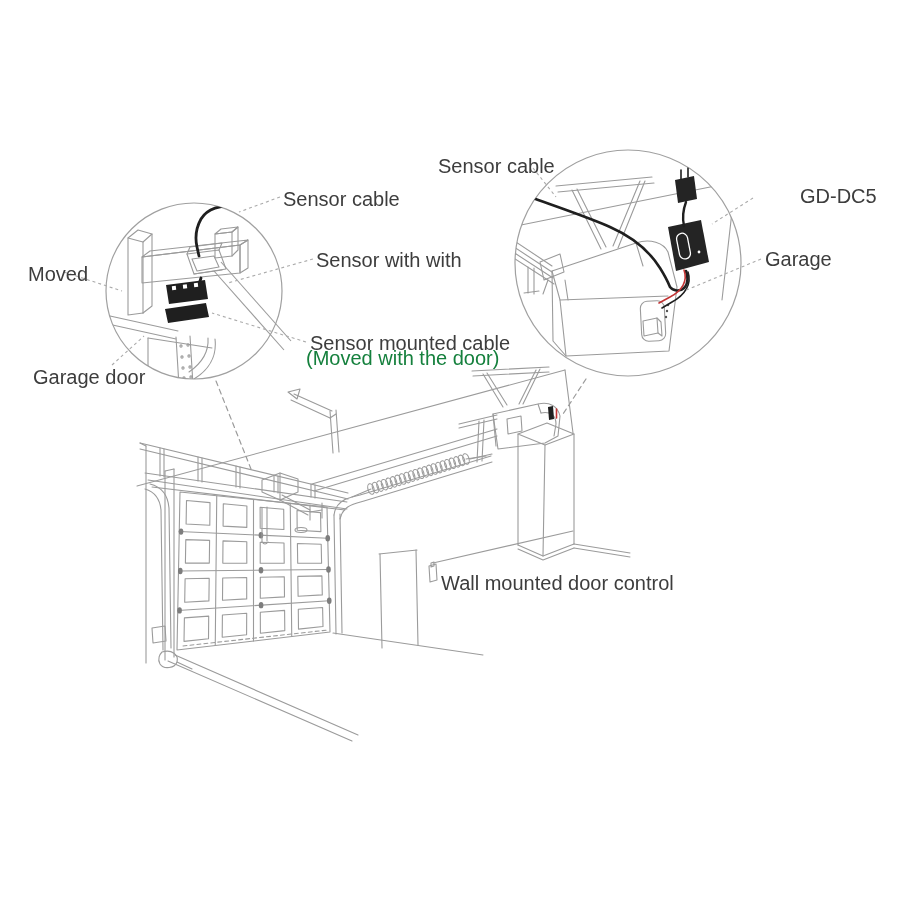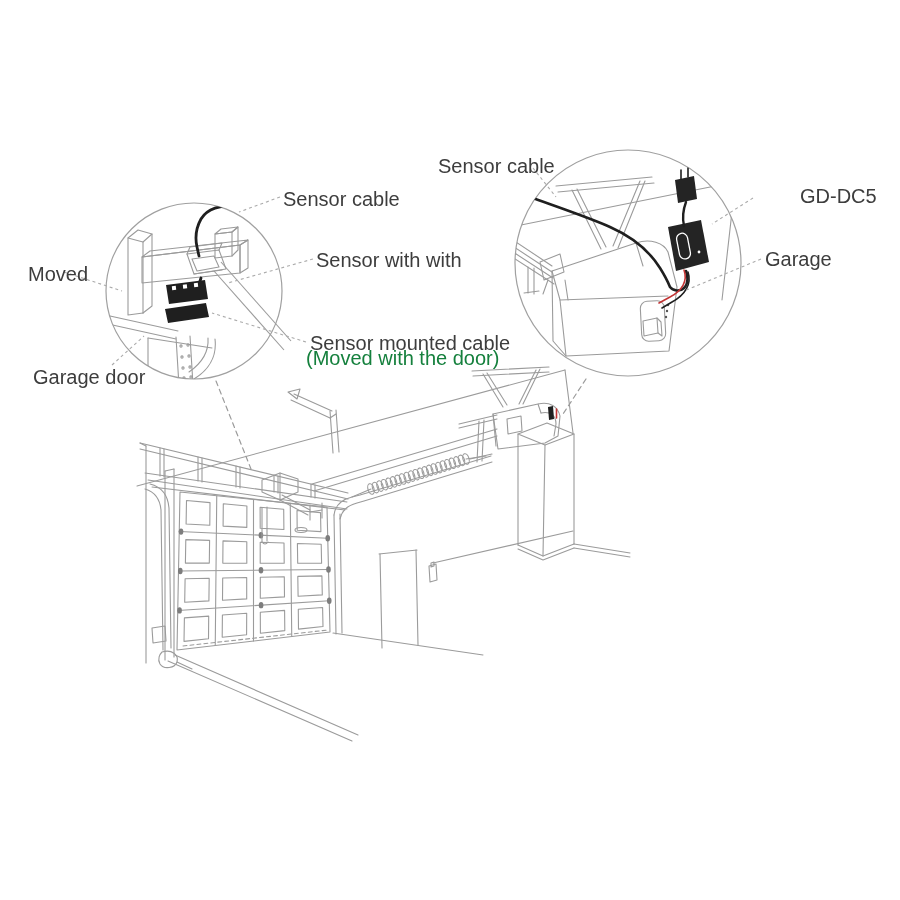--- a/index.html
+++ b/index.html
@@ -356,14 +356,15 @@
 
 <div class="lbl" style="left:283px;top:188px">Sensor cable</div>
 <div class="lbl" style="left:28px;top:263px">Moved</div>
 <div class="lbl" style="left:316px;top:249px">Sensor with with</div>
 <div class="lbl" style="left:310px;top:332px">Sensor mounted cable</div>
 <div class="lbl red" style="left:306px;top:347px">(Moved with the door)</div>
 <div class="lbl" style="left:33px;top:366px">Garage door</div>
 <div class="lbl" style="left:438px;top:155px">Sensor cable</div>
 <div class="lbl" style="left:800px;top:185px">GD-DC5</div>
 <div class="lbl" style="left:765px;top:248px">Garage</div>
+<div class="lbl" style="left:441px;top:572px">Wall mounted door control</div>
 
 </div>
 
 </body></html>

